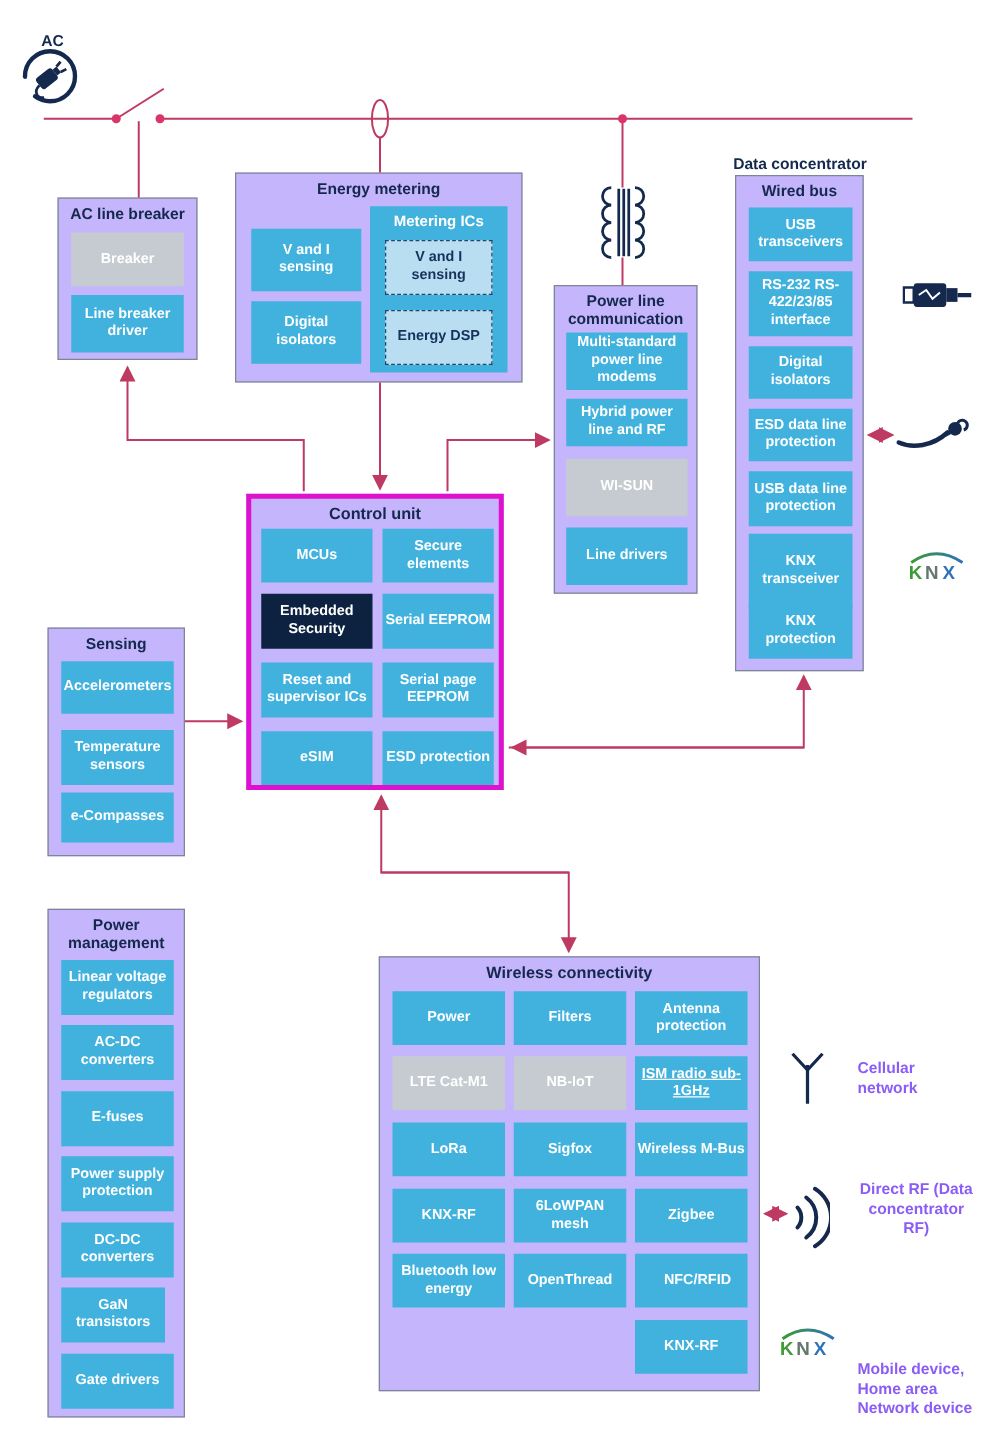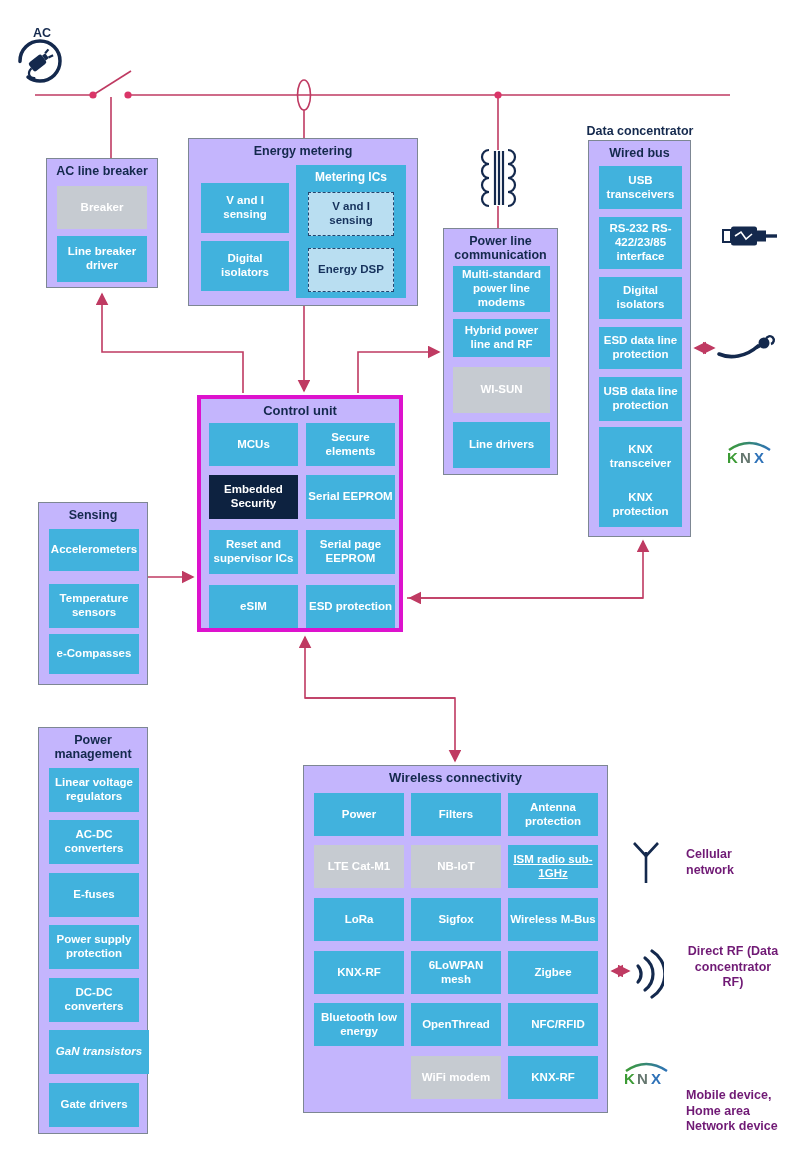--- a/index.html
+++ b/index.html
@@ -12,21 +12,21 @@
         text-align:center;box-sizing:border-box;color:#fff;font-weight:700;
         font-size:11.5px;line-height:1.2;padding:2px;}
   .blue{background:#41b2dd;}
   .gray{background:#c6cbd1;}
   .navy{background:#0d2240;}
   .ldash{background:#b9def1;border:1.5px dashed #25456e;color:#16325c;}
   .subpanel{position:absolute;background:#41b2dd;box-sizing:border-box;}
   .subtitle{color:#fff;font-weight:700;font-size:12px;text-align:center;padding-top:5px;}
   .floatlabel{position:absolute;color:#14294d;font-weight:700;font-size:12.5px;
               text-align:center;line-height:1.2;margin-top:19px;}
-  .legendlabel{position:absolute;color:#701a75;font-weight:700;font-size:12.5px;
+  .legendlabel{position:absolute;color:#8b5cf6;font-weight:700;font-size:12.5px;
                text-align:left;line-height:1.25;}
   .iconwrap{position:absolute;}
   svg.overlay{position:absolute;left:0;top:0;z-index:6;pointer-events:none;}
   .panel,.floatlabel,.legendlabel,.iconwrap{z-index:2;}
 </style>
 </head>
 <body>
 
 <div class="canvas">
 
@@ -102,42 +102,41 @@
     <div class="chip blue" style="left:10px;top:131px;width:90px;height:40px;">e-Compasses</div>
   </div>
 
   <div class="panel" style="left:38px;top:727px;width:110px;height:407px;">
     <div class="ptitle">Power management</div>
     <div class="chip blue" style="left:10px;top:40px;width:90px;height:44px;">Linear voltage regulators</div>
     <div class="chip blue" style="left:10px;top:92px;width:90px;height:44px;">AC-DC converters</div>
     <div class="chip blue" style="left:10px;top:145px;width:90px;height:44px;">E-fuses</div>
     <div class="chip blue" style="left:10px;top:197px;width:90px;height:44px;">Power supply protection</div>
     <div class="chip blue" style="left:10px;top:250px;width:90px;height:44px;">DC-DC converters</div>
-    <div class="chip blue" style="left:10px;top:302px;width:100px;height:44px;font-style:italic;">GaN transistors</div>
+    <div class="chip blue" style="left:10px;top:302px;width:83px;height:44px;">GaN transistors</div>
     <div class="chip blue" style="left:10px;top:355px;width:90px;height:44px;">Gate drivers</div>
   </div>
 
   <div class="panel" style="left:303px;top:765px;width:305px;height:348px;">
     <div class="ptitle" style="font-size:13px;">Wireless connectivity</div>
     <div class="chip blue" style="left:10px;top:27px;width:90px;height:43px;">Power</div>
     <div class="chip blue" style="left:107px;top:27px;width:90px;height:43px;">Filters</div>
     <div class="chip blue" style="left:204px;top:27px;width:90px;height:43px;">Antenna protection</div>
     <div class="chip gray" style="left:10px;top:79px;width:90px;height:43px;">LTE Cat-M1</div>
     <div class="chip gray" style="left:107px;top:79px;width:90px;height:43px;">NB-IoT</div>
     <div class="chip blue" style="left:204px;top:79px;width:90px;height:43px;text-decoration:underline;">ISM radio sub-1GHz</div>
     <div class="chip blue" style="left:10px;top:132px;width:90px;height:43px;">LoRa</div>
     <div class="chip blue" style="left:107px;top:132px;width:90px;height:43px;">Sigfox</div>
     <div class="chip blue" style="left:204px;top:132px;width:90px;height:43px;">Wireless M-Bus</div>
     <div class="chip blue" style="left:10px;top:185px;width:90px;height:43px;">KNX-RF</div>
     <div class="chip blue" style="left:107px;top:185px;width:90px;height:43px;">6LoWPAN mesh</div>
     <div class="chip blue" style="left:204px;top:185px;width:90px;height:43px;">Zigbee</div>
     <div class="chip blue" style="left:10px;top:237px;width:90px;height:43px;">Bluetooth low energy</div>
     <div class="chip blue" style="left:107px;top:237px;width:90px;height:43px;">OpenThread</div>
     <div class="chip blue" style="left:204px;top:237px;width:90px;height:43px;padding-left:12px;">NFC/RFID</div>
-    <div class="chip gray" style="left:107px;top:290px;width:90px;height:43px;">WiFi modem</div>
     <div class="chip blue" style="left:204px;top:290px;width:90px;height:43px;">KNX-RF</div>
   </div>
 
   <div class="iconwrap" style="left:722px;top:222px;">
     <svg width="56" height="28" viewBox="0 0 56 28">
       <rect x="1" y="8" width="8" height="12" fill="none" stroke="#14294d" stroke-width="2"></rect>
       <rect x="9" y="4.5" width="26" height="19" rx="2.5" fill="#14294d"></rect>
       <path d="M13,14 l6,-4 l5,7 l6,-5" fill="none" stroke="#fff" stroke-width="1.6"></path>
       <rect x="35" y="8.5" width="9" height="11" fill="#14294d"></rect>
       <line x1="44" y1="14" x2="55" y2="14" stroke="#14294d" stroke-width="3.4"></line>

